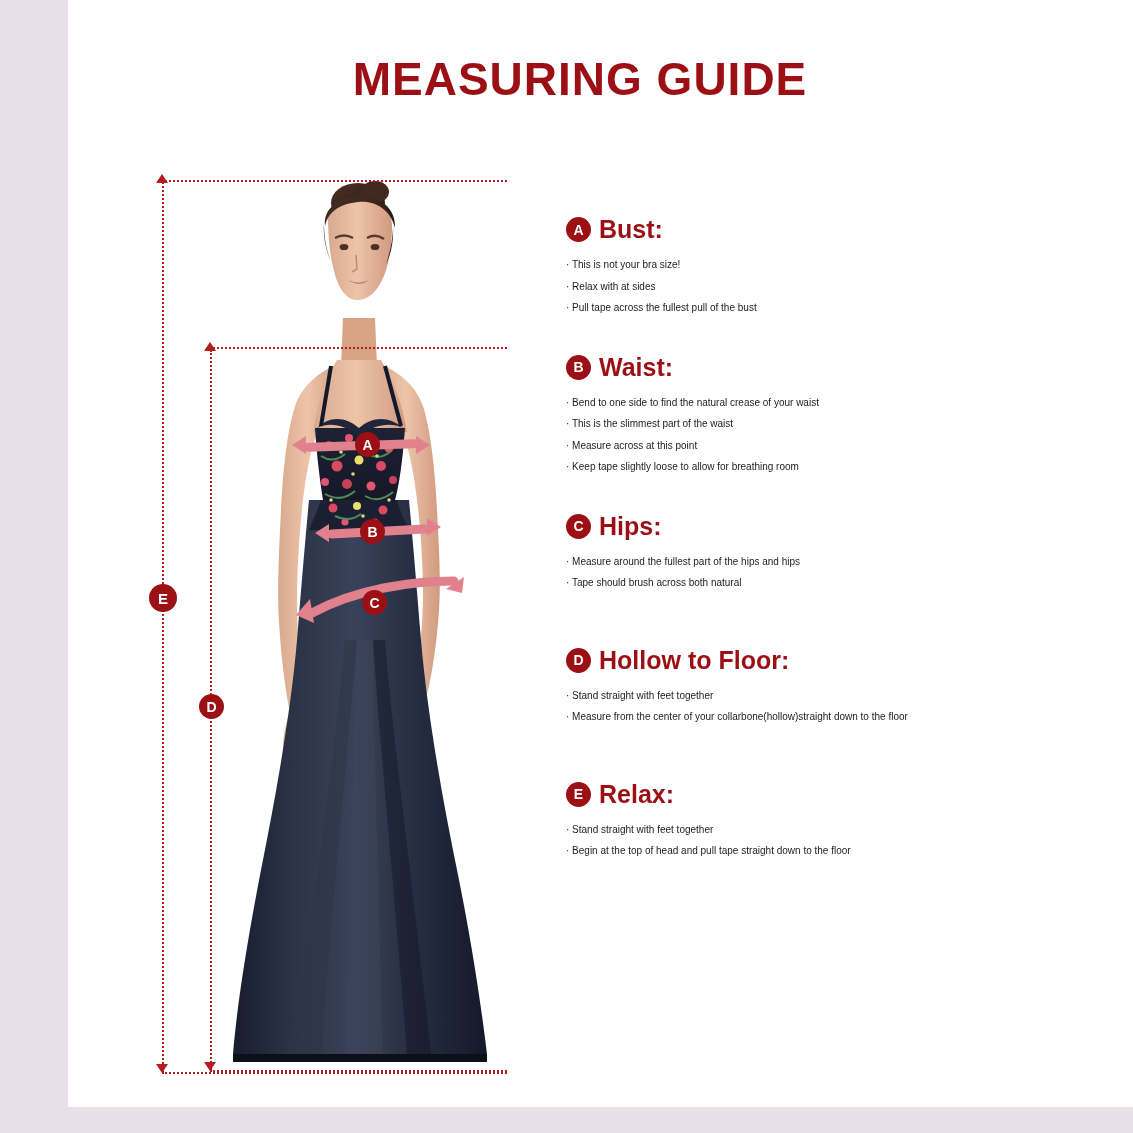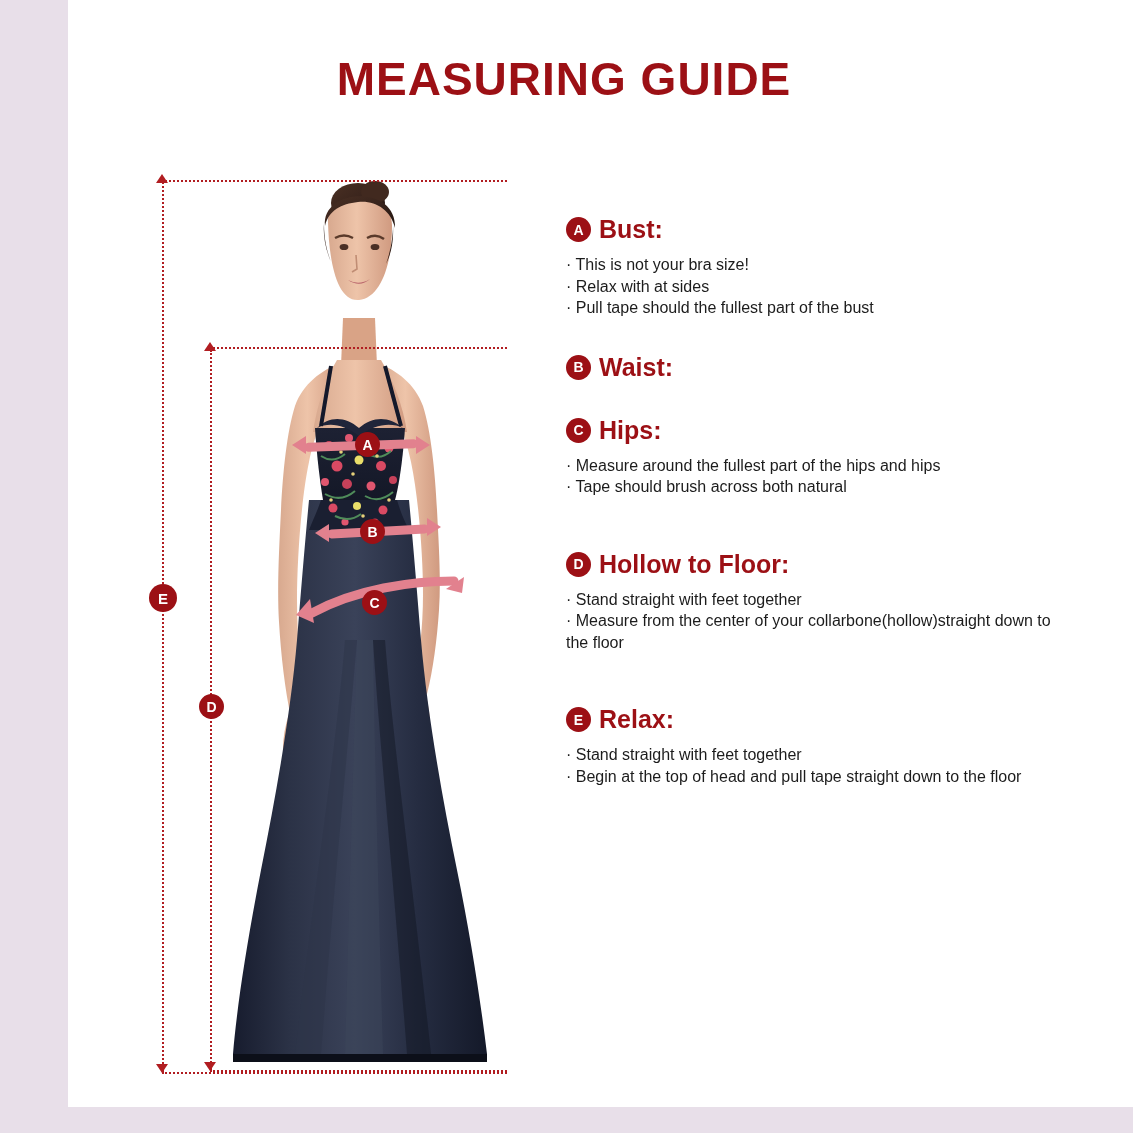--- a/index.html
+++ b/index.html
@@ -18,21 +18,21 @@
   
   #card {
     position: absolute;
     left: 68px; top: 0;
     width: 1065px; height: 1107px;
     background: #ffffff;
   }
   
   #title {
     position: absolute;
-    left: 64px; top: 52px;
+    left: 80px; top: 52px;
     width: 1000px;
     text-align: center;
     color: #9c1015;
     font-size: 46px;
     font-weight: bold;
     letter-spacing: 1px;
     white-space: nowrap;
   }
   
   #model {
@@ -108,21 +108,21 @@
     width: 25px; height: 25px;
     border-radius: 50%;
     background: #9c1015;
     color: #fff;
     font-size: 14px; font-weight: bold;
     display: flex; align-items: center; justify-content: center;
     margin-right: 8px;
     flex: 0 0 auto;
   }
   .sec-head .sec-title { font-weight: bold; }
-  .bullets { color: #1c1c1c; font-size: 16px; line-height: 21.5px; }
+  .bullets { color: #1c1c1c; font-size: 10px; line-height: 21.5px; }
   .bullets div { margin-bottom: 0px; }
 </style>
 </head>
 <body>
 
 <div id="page">
   <div id="card"></div>
 
   <div id="title">MEASURING GUIDE</div>
 
@@ -269,29 +269,35 @@
   <div id="text-col">
 
     <div class="section">
       <div class="sec-head">
         <span class="badge-inline">A</span>
         <span class="sec-title">Bust:</span>
       </div>
       <div class="bullets">
         <div>· This is not your bra size!</div>
         <div>· Relax with at sides</div>
-        <div>· Pull tape should the fullest part of the bust</div>
+        <div>· Pull tape across the fullest pull of the bust</div>
       </div>
     </div>
 
     <div class="section" style="margin-top:34px;">
       <div class="sec-head">
         <span class="badge-inline">B</span>
         <span class="sec-title">Waist:</span>
       </div>
+      <div class="bullets">
+        <div>· Bend to one side to find the natural crease of your waist</div>
+        <div>· This is the slimmest part of the waist</div>
+        <div>· Measure across at this point</div>
+        <div>· Keep tape slightly loose to allow for breathing room</div>
+      </div>
     </div>
 
     <div class="section" style="margin-top:34px;">
       <div class="sec-head">
         <span class="badge-inline">C</span>
         <span class="sec-title">Hips:</span>
       </div>
       <div class="bullets">
         <div>· Measure around the fullest part of the hips and hips</div>
         <div>· Tape should brush across both natural</div>

